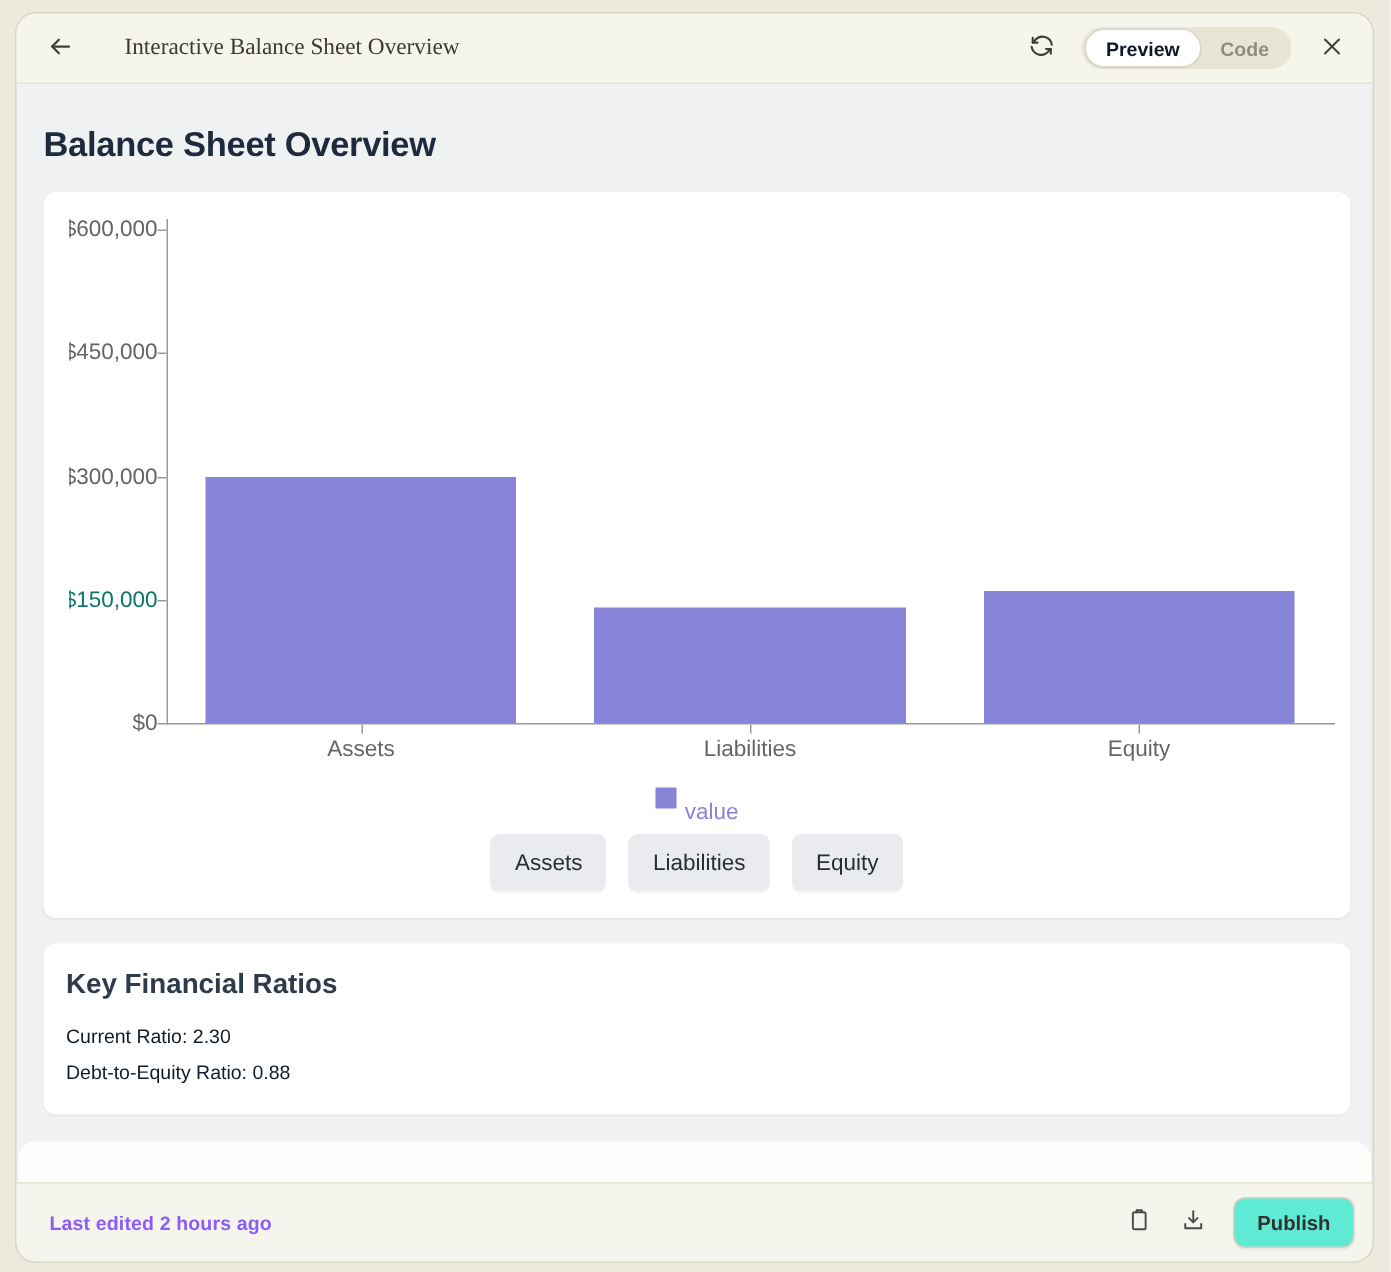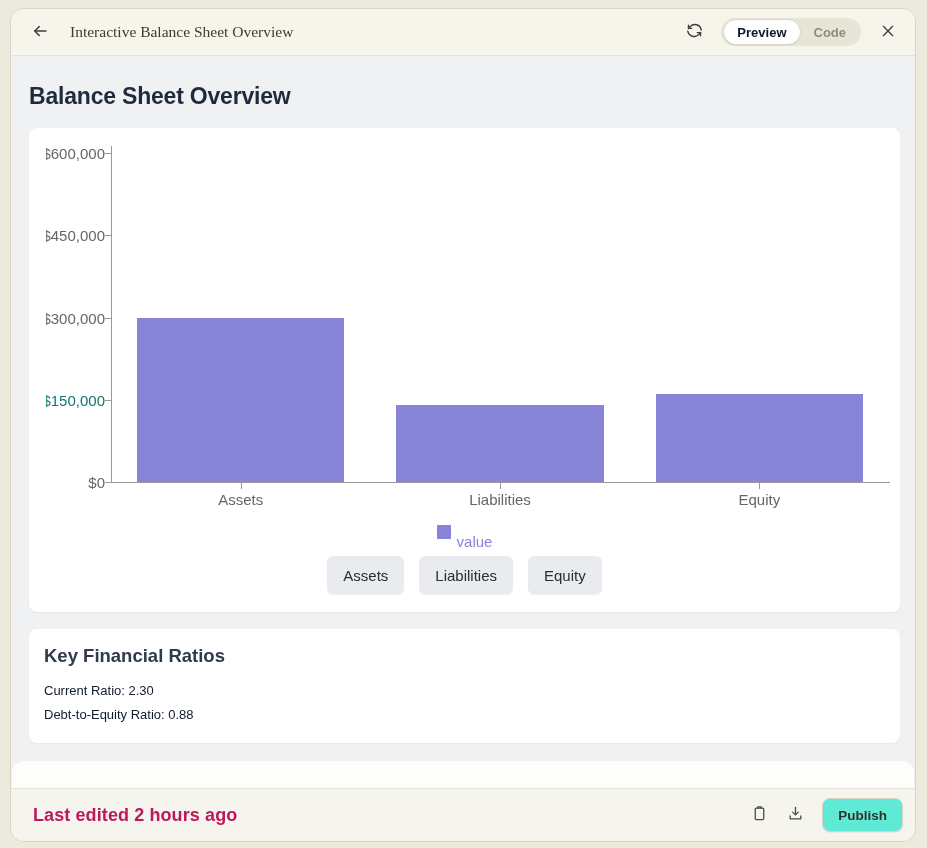--- a/index.html
+++ b/index.html
@@ -14,21 +14,21 @@
     background:#eff1f3;border:1px solid #d8d5c7;border-radius:14px;
     overflow:hidden;box-sizing:border-box;
   }
   
   .header{
     position:absolute;left:0;top:0;right:0;height:47px;
     background:#f6f5ec;border-bottom:1px solid #e5e2d6;
     display:flex;align-items:center;justify-content:space-between;
     padding:0 14px 0 16px;box-sizing:border-box;
   }
-  .header-left{display:flex;align-items:center;gap:17px;}
+  .header-left{display:flex;align-items:center;gap:30px;}
   .icon-btn{
     width:26px;height:26px;display:flex;align-items:center;justify-content:center;
     background:transparent;border:none;cursor:pointer;padding:0;color:#3f3e37;
   }
   .header-title{
     font-family:"Liberation Serif", serif;font-size:15.5px;color:#3f3b2f;
   }
   .header-right{display:flex;align-items:center;gap:14px;}
   .view-toggle{
     display:flex;align-items:center;background:#e8e5d7;border-radius:999px;
@@ -77,21 +77,21 @@
   
   .bottom-panel{
     position:absolute;left:1px;right:1px;top:752px;height:30px;background:#fdfdfc;
     border-radius:12px 12px 0 0;
   }
   .footer{
     position:absolute;left:0;right:0;bottom:0;height:53px;background:#f5f4ed;
     border-top:1px solid #e5e2d6;display:flex;align-items:center;justify-content:space-between;
     padding:0 12px 0 22px;box-sizing:border-box;
   }
-  .footer-left{font-size:18px;font-weight:700;color:#be185d;letter-spacing:.1px;text-align:center;}
+  .footer-left{font-size:13px;font-weight:700;color:#8b5cf6;letter-spacing:.1px;text-align:center;}
   .footer-right{display:flex;align-items:center;gap:6px;}
   .footer-icon-btn{
     width:30px;height:30px;display:flex;align-items:center;justify-content:center;
     background:transparent;border:none;cursor:pointer;color:#4a4a44;padding:0;
   }
   .publish-btn{
     margin-left:6px;height:34px;padding:0 15px;border-radius:8px;background:#5eead4;
     border:1px solid #d7d3c4;font-family:"Liberation Sans", sans-serif;
     font-size:13.5px;font-weight:700;color:#33312c;cursor:pointer;
     box-shadow:0 1px 1px rgba(0,0,0,.05);

